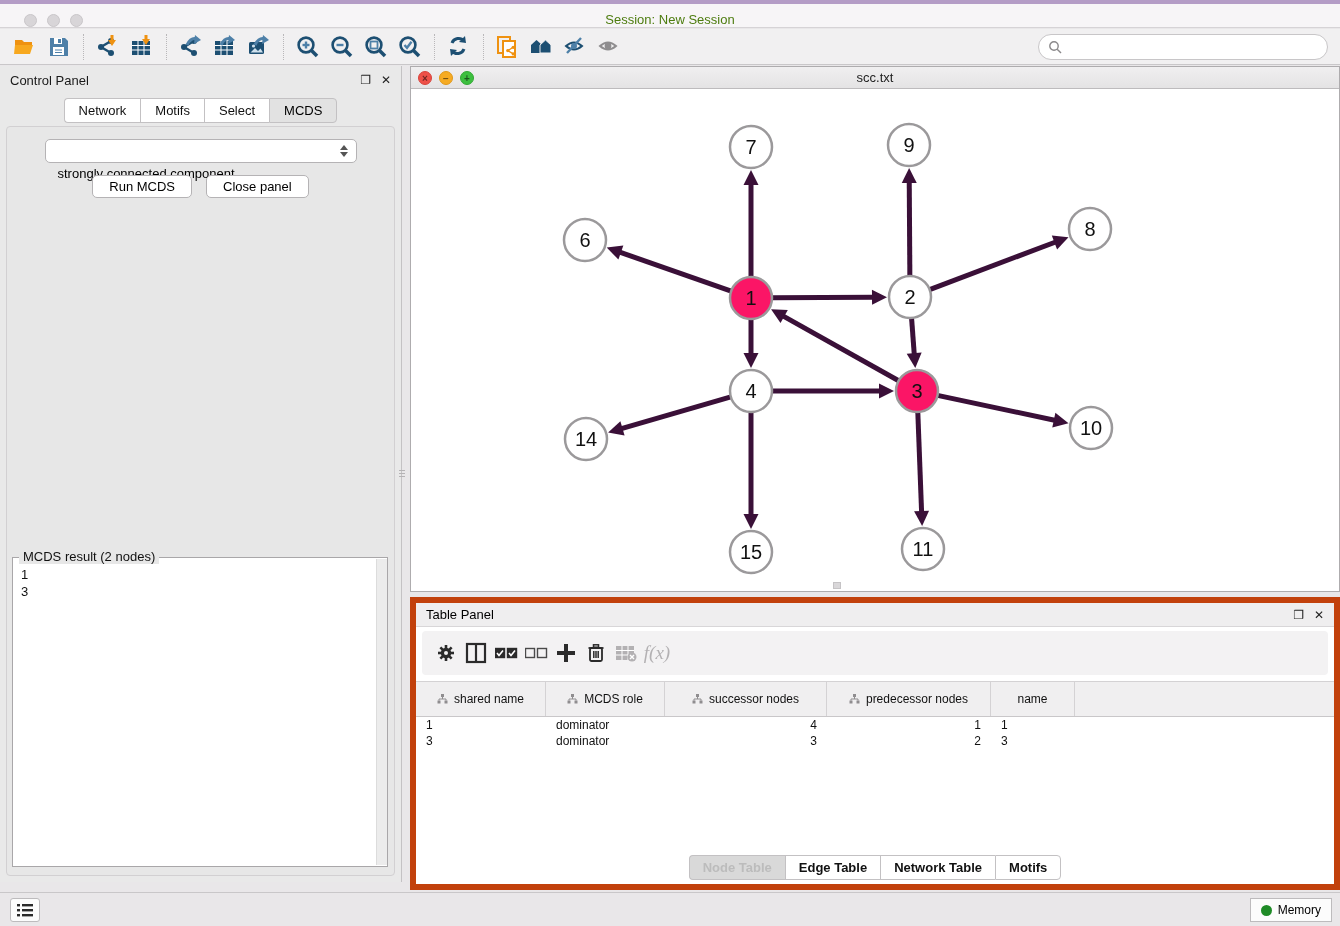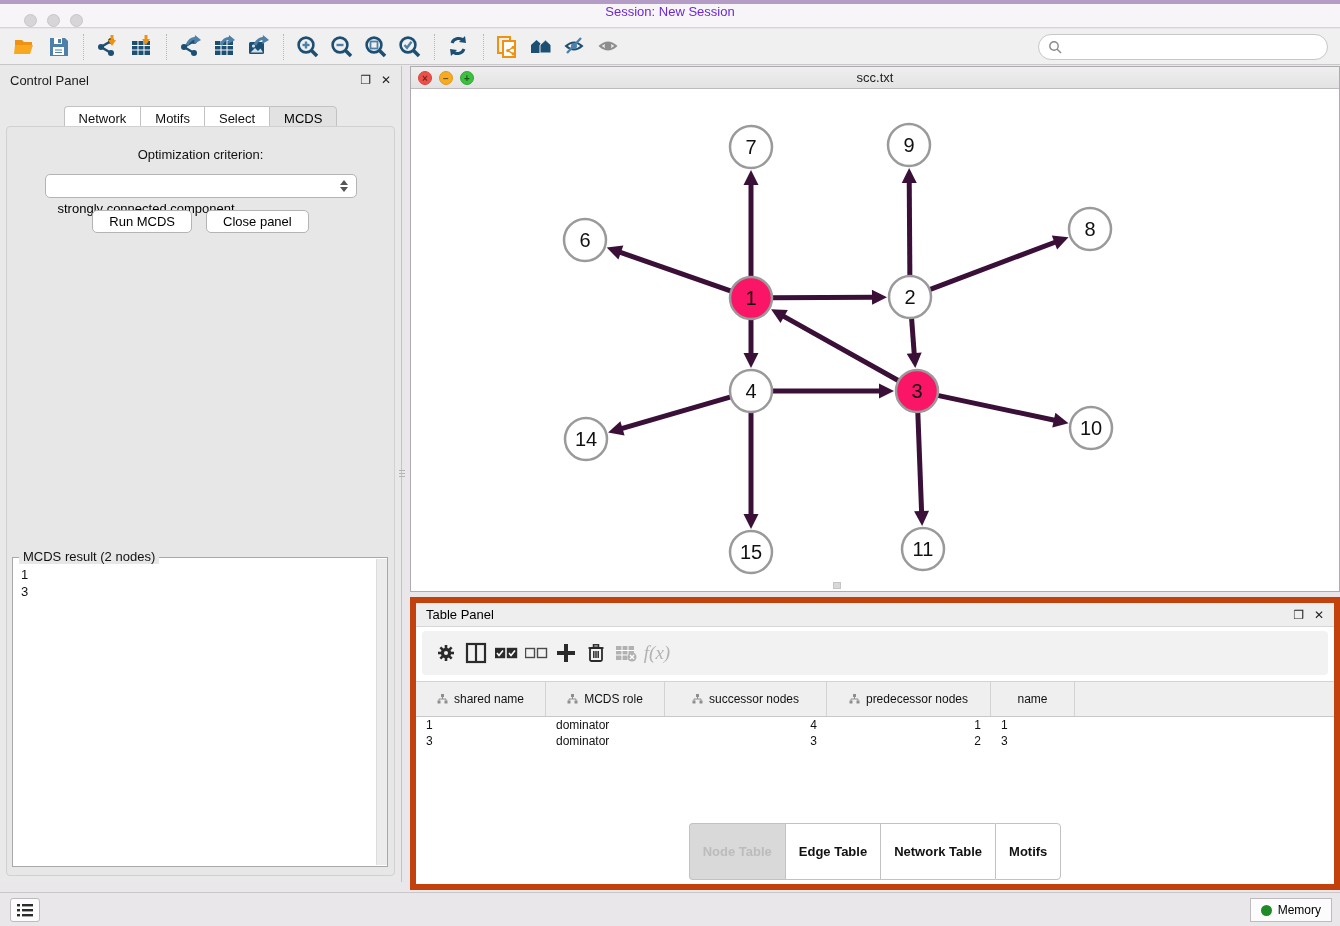--- a/index.html
+++ b/index.html
@@ -3,34 +3,34 @@
 <meta charset="utf-8">
 <style>
   * { margin:0; padding:0; box-sizing:border-box; }
   html,body { width:1340px; height:926px; font-family:"Liberation Sans", sans-serif; background:#e9e7e9; overflow:hidden; position:relative; }
 
   
   .top-strip { position:absolute; left:0; top:0; width:1340px; height:4px; background:#b49cc6; }
   .titlebar { position:absolute; left:0; top:4px; width:1340px; height:24px; background:#f7f5f7; border-bottom:1px solid #d6d3d6; }
   .traffic-app { position:absolute; top:10px; display:flex; gap:10px; left:24px; }
   .traffic-app .dot { width:13px; height:13px; border-radius:50%; background:#d8d5d8; border:1px solid #c9c6c9; }
-  .app-title { position:absolute; top:0; width:100%; text-align:center; color:#6d28d9; font-size:13px; }
+  .app-title { position:absolute; top:8px; width:100%; text-align:center; color:#4d7c0f; font-size:13px; }
 
   .toolbar { position:absolute; left:0; top:29px; width:1340px; height:36px; background:#f1f0f1; border-bottom:1px solid #c9c7c9; display:flex; align-items:center; padding-left:8px; }
   .tb-btn { width:34px; height:30px; border:none; background:transparent; display:flex; align-items:center; justify-content:center; cursor:pointer; }
   .tb-sep { width:1px; height:26px; margin:0 7px; border-left:1px dotted #b9b7b9; }
   .search-wrap { position:absolute; right:12px; top:5px; width:290px; height:26px; background:#fff; border:1px solid #c8c6c8; border-radius:13px; display:flex; align-items:center; padding-left:9px; }
   .search-wrap input { border:none; outline:none; flex:1; font-size:13px; background:transparent; font-family:"Liberation Sans",sans-serif; }
 
   
   .control-panel { position:absolute; left:0; top:66px; width:402px; height:816px; background:#e9e9e9; border-right:1px solid #c4c2c4; }
   .panel-head { height:28px; display:flex; align-items:center; padding:0 10px; font-size:13px; color:#1a1a1a; }
   .panel-head .spacer { flex:1; }
   .win-glyph { font-size:12px; color:#222; margin-left:10px; cursor:pointer; line-height:1; }
-  .ctl-tabs { display:flex; justify-content:center; margin-top:12px; }
+  .ctl-tabs { display:flex; justify-content:center; margin-top:4px; }
   .tab { font-size:13px; padding:4px 14px; background:#fff; border:1px solid #c3c1c3; border-right:none; color:#111; cursor:pointer; }
   .tab:first-child { border-radius:4px 0 0 4px; }
   .tab:last-child { border-right:1px solid #c3c1c3; border-radius:0 4px 4px 0; }
   .tab.sel { background:#e2e2e2; color:#000000; }
   .ctl-body { position:absolute; left:6px; right:6px; top:60px; bottom:6px; border:1px solid #d2d0d2; border-radius:4px; background:#e7e7e7; }
   .opt-label { text-align:center; font-size:13px; margin-top:20px; color:#111; }
   .dropdown { margin:12px auto 0; width:312px; height:24px; background:#fff; border:1px solid #b5b3b5; border-radius:5px; display:flex; align-items:center; padding:0 8px 0 12px; font-size:13px; cursor:pointer; }
   .dropdown .lbl { flex:1;margin-top:44px; }
   .chev { display:flex; flex-direction:column; gap:2px; }
   .chev i { width:0; height:0; border-left:4px solid transparent; border-right:4px solid transparent; }
@@ -64,21 +64,21 @@
   .tp-toolbar { height:44px; background:#f3f2f3; margin:4px 6px 0; border-radius:4px; display:flex; align-items:center; padding-left:10px; gap:0; }
   .tpt-btn { width:30px; height:32px; border:none; background:transparent; display:flex; align-items:center; justify-content:center; cursor:pointer; }
   .fx { font-family:"Liberation Serif",serif; font-style:italic; font-size:19px; color:#b3b1b3; }
   .grid-table { margin-top:6px; font-size:12px; }
   .gt-header { display:flex; height:36px; background:#f0eff0; border-top:1px solid #d4d2d4; border-bottom:1px solid #c9c7c9; }
   .gt-hcell { display:flex; align-items:center; justify-content:center; gap:6px; border-right:1px solid #d4d2d4; color:#111; }
   .gt-row { display:flex; height:16px; align-items:center; }
   .gt-cell { padding:0 10px; color:#111; white-space:nowrap; overflow:hidden; }
   .gt-cell.num { text-align:right; }
   .tp-tabs { position:absolute; bottom:4px; width:100%; display:flex; justify-content:center; }
-  .tp-tabs .tab { padding:20px 13px; font-weight:bold; font-size:13px; }
+  .tp-tabs .tab { padding:4px 13px; font-weight:bold; font-size:13px; }
   .tp-tabs .tab.sel { background:#d9d9d9; color:#bcbcbc; }
 
   
   .statusbar { position:absolute; left:0; bottom:0; width:1340px; height:34px; background:#e9e7e9; border-top:1px solid #c9c7c9; }
   .list-btn { position:absolute; left:10px; top:5px; width:30px; height:24px; background:#fcfcfc; border:1px solid #bdbbbd; border-radius:3px; display:flex; align-items:center; justify-content:center; cursor:pointer; }
   .memory-btn { position:absolute; right:8px; top:5px; height:24px; background:#fcfcfc; border:1px solid #bdbbbd; border-radius:0; display:flex; align-items:center; gap:6px; padding:0 10px; font-size:12px; cursor:pointer; }
   .memory-dot { width:11px; height:11px; border-radius:50%; background:#1f8b27; }
 </style>
 </head>
 <body>
@@ -269,21 +269,20 @@
     <span class="win-glyph">❐</span>
     <span class="win-glyph">✕</span>
   </div>
   <div class="ctl-tabs" id="ctl-tabs">
       <div class="tab">Network</div>
       <div class="tab">Motifs</div>
       <div class="tab">Select</div>
       <div class="tab sel">MCDS</div>
     </div>
   <div class="ctl-body">
-    <div class="opt-label">Optimization criterion:</div>
     <div class="dropdown">
       <span class="lbl">strongly connected component</span>
       <span class="chev">
           <i class="up"></i>
           <i class="dn"></i>
         </span>
     </div>
     <div class="ctl-buttons">
       <button class="btn">Run MCDS</button>
       <button class="btn">Close panel</button>

